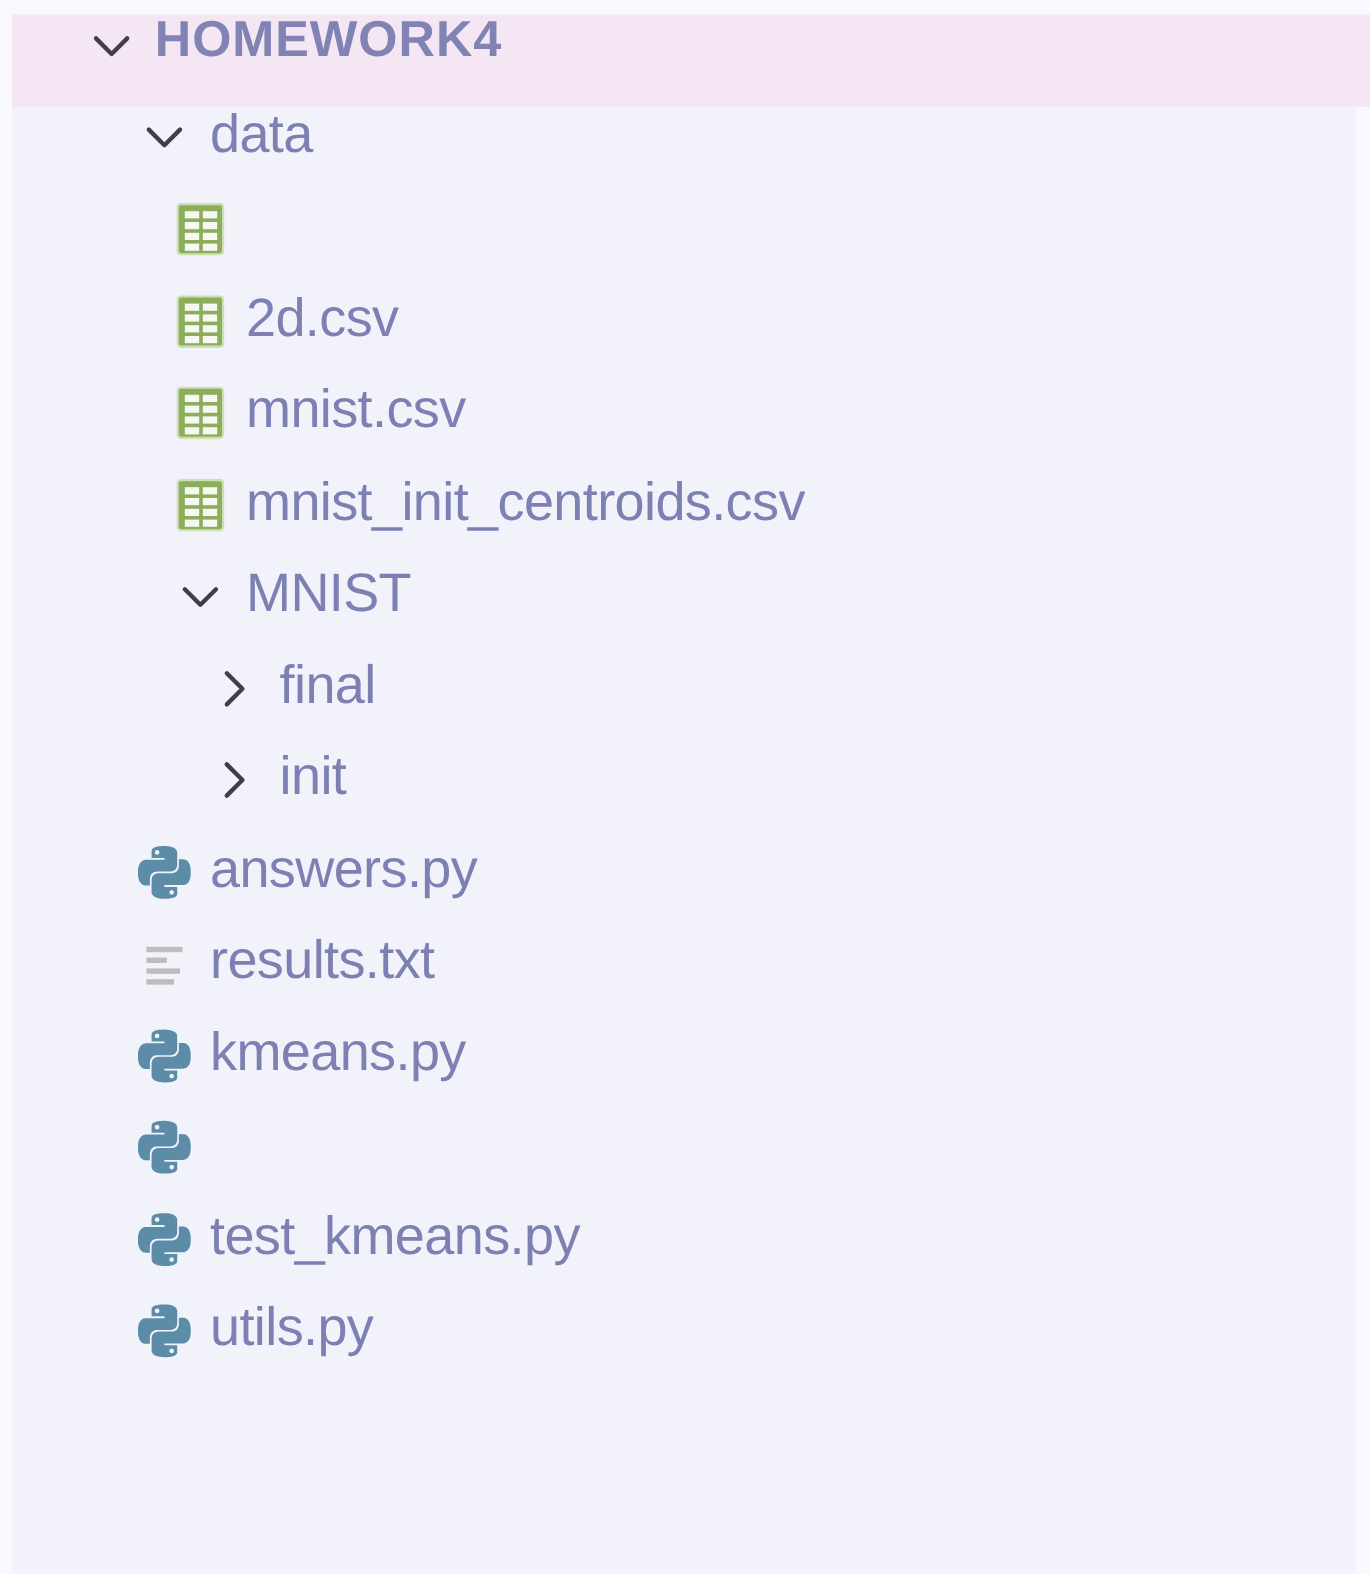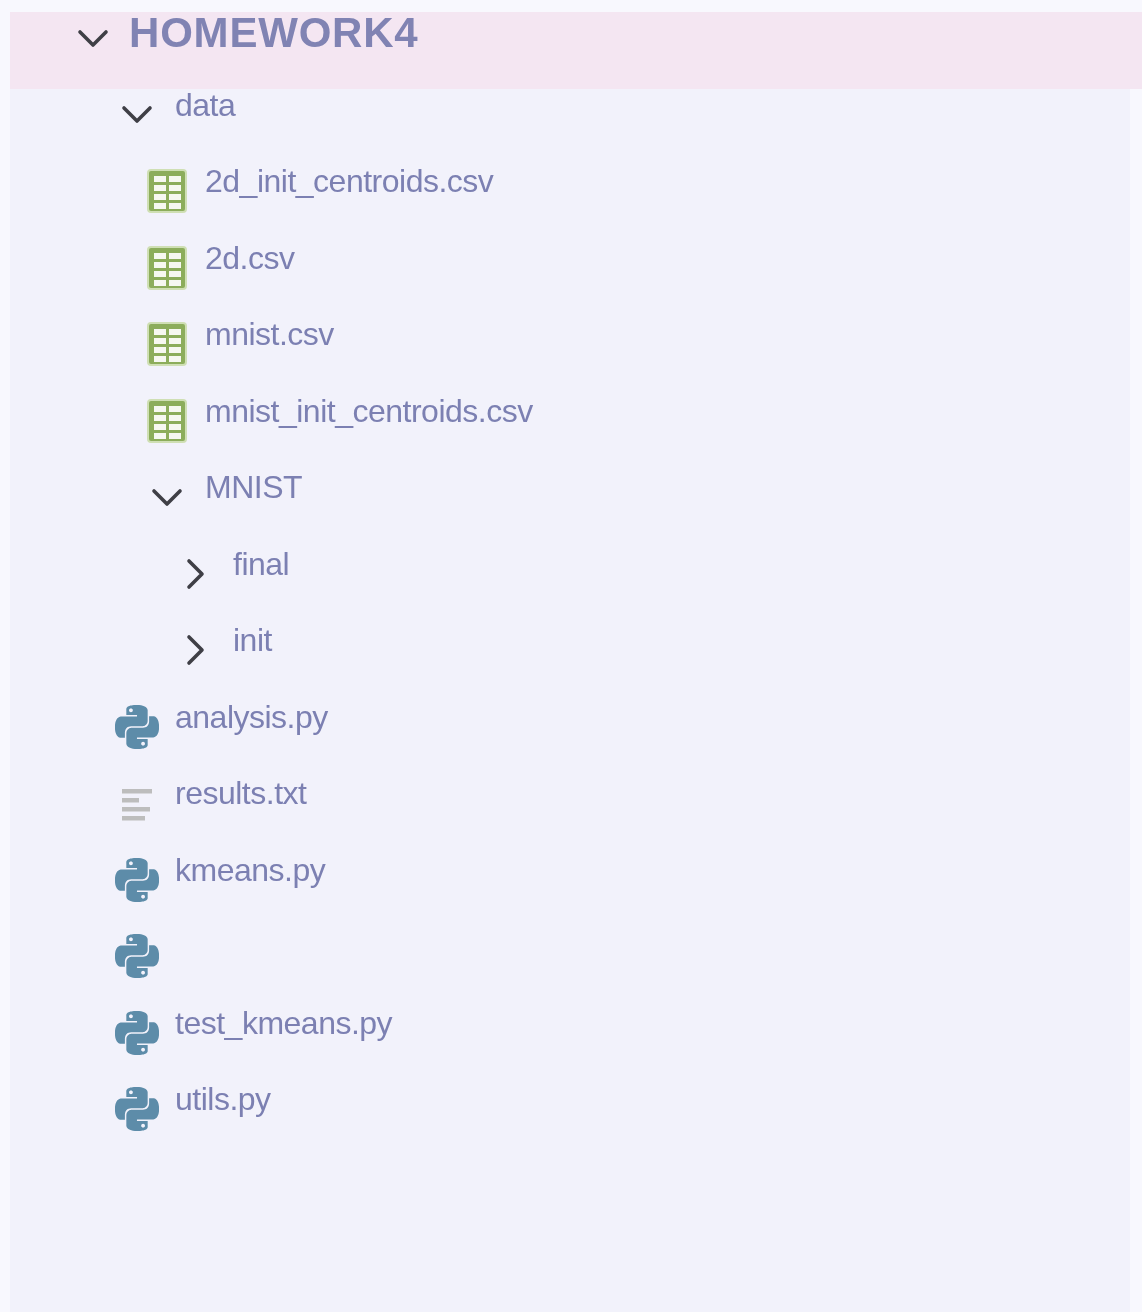--- a/index.html
+++ b/index.html
@@ -47,21 +47,21 @@
     display: flex;
     align-items: center;
     justify-content: center;
   }
   .lvl0 .slot { margin-left: 22px; }
   .lvl1 .slot { margin-left: 66px; }
   .lvl2 .slot { margin-left: 96px; }
   .lvl3 .slot { margin-left: 124px; }
   .label {
     margin-left: 16px;
-    font-size: 32px;
+    font-size: 45px;
     line-height: 1;
     color: var(--item-text, #7c80b2);
     white-space: nowrap;
     letter-spacing: -0.5px;
   }
   .lvl0 .label {
     font-weight: 700;
     font-size: 42px;
     letter-spacing: 0.8px;
     color: var(--root-text, #8083b3);
@@ -97,21 +97,20 @@
             <rect x="7" y="7" width="12" height="6" fill="#f6f8f1"></rect>
             <rect x="22" y="7" width="12" height="6" fill="#f6f8f1"></rect>
             <rect x="7" y="16" width="12" height="6" fill="#f6f8f1"></rect>
             <rect x="22" y="16" width="12" height="6" fill="#f6f8f1"></rect>
             <rect x="7" y="25" width="12" height="6" fill="#f6f8f1"></rect>
             <rect x="22" y="25" width="12" height="6" fill="#f6f8f1"></rect>
             <rect x="7" y="34" width="12" height="6" fill="#f6f8f1"></rect>
             <rect x="22" y="34" width="12" height="6" fill="#f6f8f1"></rect>
           </svg>
         </span>
-        <span class="label">2d_init_centroids.csv</span>
       </div>
       <div class="row lvl2">
         <span class="slot">
           <svg width="40" height="44" viewBox="0 0 40 44">
             <rect x="1" y="1" width="38" height="42" rx="3" fill="#8cad5b" stroke="#cfdfb4" stroke-width="2"></rect>
             <rect x="7" y="7" width="12" height="6" fill="#f6f8f1"></rect>
             <rect x="22" y="7" width="12" height="6" fill="#f6f8f1"></rect>
             <rect x="7" y="16" width="12" height="6" fill="#f6f8f1"></rect>
             <rect x="22" y="16" width="12" height="6" fill="#f6f8f1"></rect>
             <rect x="7" y="25" width="12" height="6" fill="#f6f8f1"></rect>
@@ -177,21 +176,21 @@
           </svg>
         </span>
         <span class="label">init</span>
       </div>
       <div class="row lvl1">
         <span class="slot">
           <svg width="46" height="46" viewBox="0 0 24 24">
             <path fill-rule="evenodd" fill="#5d8ca9" d="M14.25.18l.9.2.73.26.59.3.45.32.34.34.25.34.16.33.1.3.04.26.02.2-.01.13V8.5l-.05.63-.13.55-.21.46-.26.38-.3.31-.33.25-.35.19-.35.14-.33.1-.3.07-.26.04-.21.02H8.77l-.69.05-.59.14-.5.22-.41.27-.33.32-.27.35-.2.36-.15.37-.1.35-.07.32-.04.27-.02.21v3.06H3.17l-.21-.03-.28-.07-.32-.12-.35-.18-.36-.26-.36-.36-.35-.46-.32-.59-.28-.73-.21-.88-.14-1.05-.05-1.23.06-1.22.16-1.04.24-.87.32-.71.36-.57.4-.44.42-.33.42-.24.4-.16.36-.1.32-.05.24-.01h.16l.06.01h8.16v-.83H6.18l-.01-2.75-.02-.37.05-.34.11-.31.17-.28.25-.26.31-.23.38-.2.44-.18.51-.15.58-.12.64-.1.71-.06.77-.04.84-.02 1.27.05zm-6.3 1.98l-.23.33-.08.41.08.41.23.34.33.22.41.09.41-.09.33-.22.23-.34.08-.41-.08-.41-.23-.33-.33-.22-.41-.09-.41.09zm13.09 3.95l.28.06.32.12.35.18.36.27.36.35.35.47.32.59.28.73.21.88.14 1.04.05 1.23-.06 1.23-.16 1.04-.24.86-.32.71-.36.57-.4.45-.42.33-.42.24-.4.16-.36.09-.32.05-.24.02-.16-.01h-8.22v.82h5.84l.01 2.76.02.36-.05.34-.11.31-.17.29-.25.25-.31.24-.38.2-.44.17-.51.15-.58.13-.64.09-.71.07-.77.04-.84.01-1.27-.04-1.07-.14-.9-.2-.73-.25-.59-.3-.45-.33-.34-.34-.25-.34-.16-.33-.1-.3-.04-.25-.02-.2.01-.13v-5.34l.05-.64.13-.54.21-.46.26-.38.3-.32.33-.24.35-.2.35-.14.33-.1.3-.06.26-.04.21-.02.13-.01h5.84l.69-.05.59-.14.5-.21.41-.28.33-.32.27-.35.2-.36.15-.36.1-.35.07-.32.04-.28.02-.21V6.07h2.09l.14.01zm-6.47 14.25l-.23.33-.08.41.08.41.23.33.33.23.41.08.41-.08.33-.23.23-.33.08-.41-.08-.41-.23-.33-.33-.23-.41-.08-.41.08z"></path>
           </svg>
         </span>
-        <span class="label">analysis.py</span>
+        <span class="label">answers.py</span>
       </div>
       <div class="row lvl1">
         <span class="slot">
           <svg width="36" height="40" viewBox="0 0 36 40">
             <rect x="3" y="6" width="30" height="4.5" fill="#bdbdbd"></rect>
             <rect x="3" y="15" width="17" height="4.5" fill="#bdbdbd"></rect>
             <rect x="3" y="24" width="28" height="4.5" fill="#bdbdbd"></rect>
             <rect x="3" y="33" width="23" height="4.5" fill="#bdbdbd"></rect>
           </svg>
         </span>

